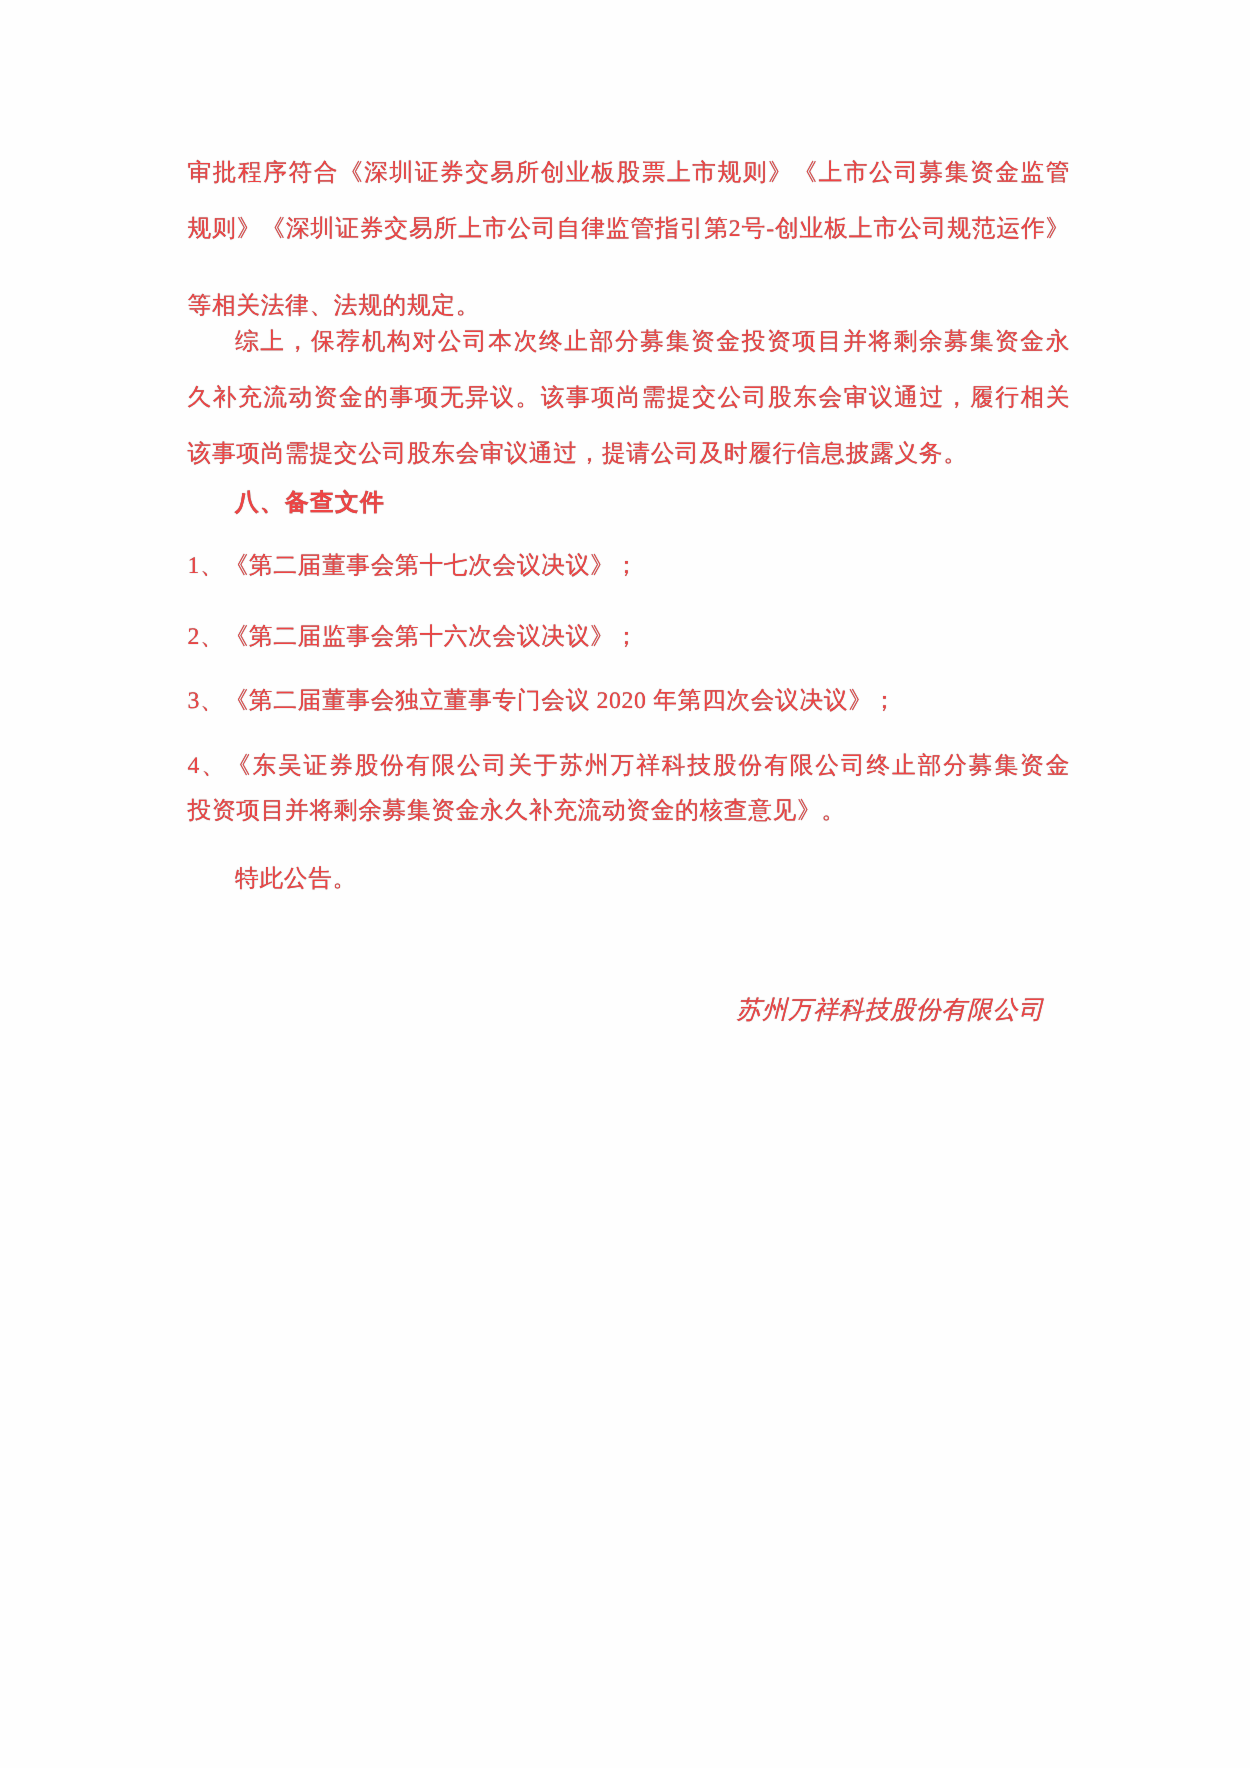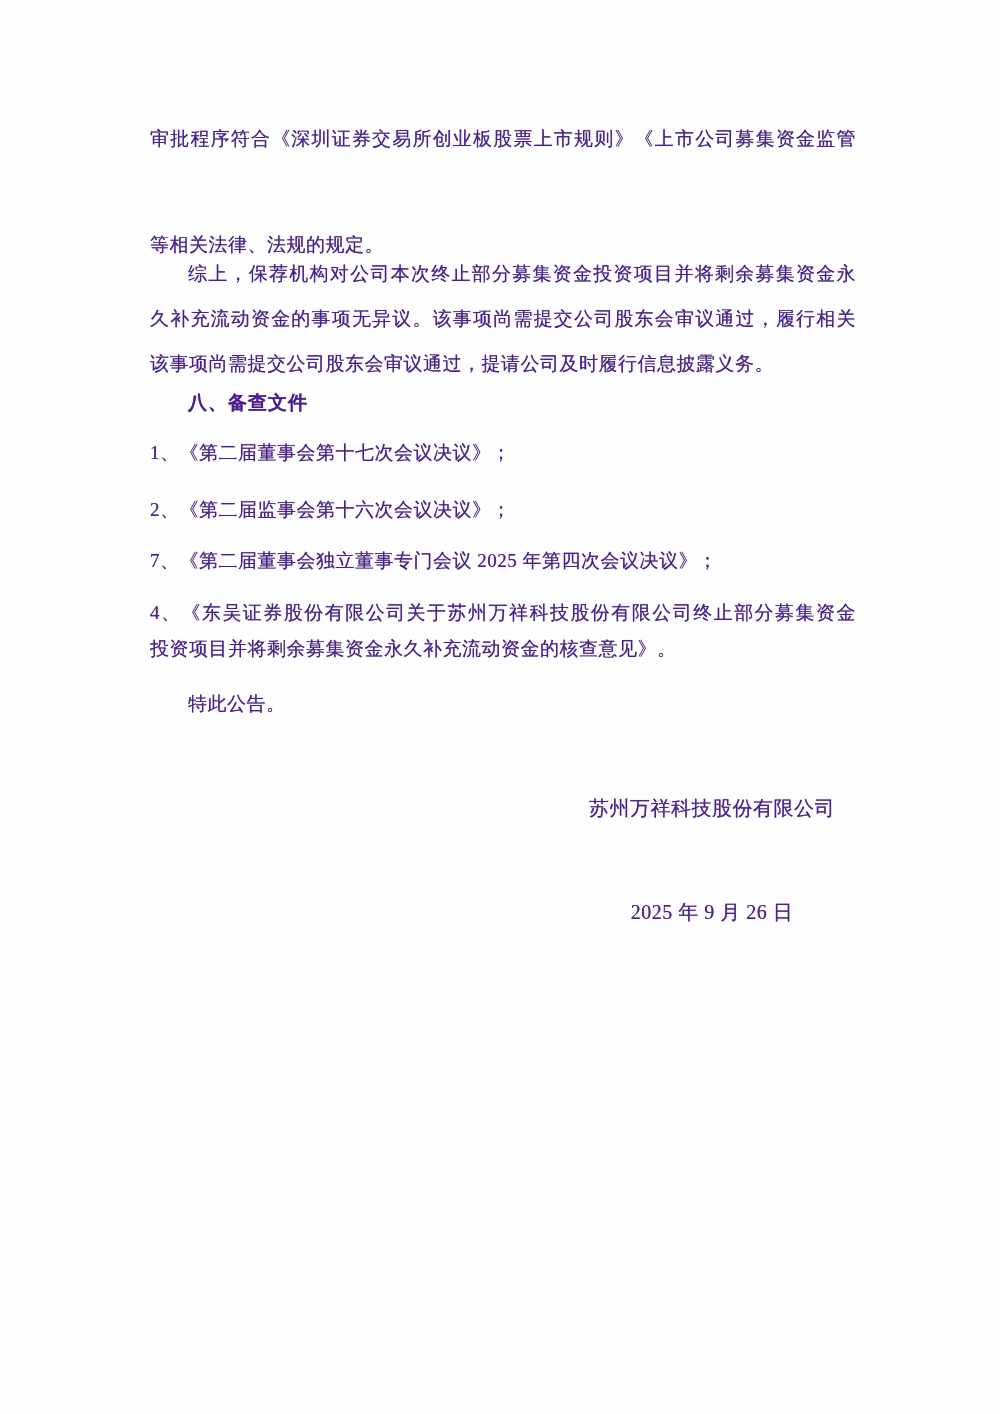--- a/index.html
+++ b/index.html
@@ -9,21 +9,21 @@
     background: #9a9a9a;
   }
   .page {
     position: relative;
     width: 1000px;
     height: 1414px;
     margin: 0 auto;
     background: #fefefe;
     overflow: hidden;
     font-family: "Liberation Serif", "DejaVu Serif", serif;
-    color: #4c1d95;
+    color: #ef4444;
   }
   
   .ln {
     position: absolute;
     left: 150px;
     width: 706px;
     font-size: 19px;
     line-height: 45px;
     height: 45px;
     letter-spacing: 0.5px;
@@ -43,41 +43,42 @@
     position: absolute;
     left: 552px;
     width: 320px;
     text-align: center;
     font-size: 20px;
     line-height: 45px;
     height: 45px;
     letter-spacing: 0.5px;
     text-shadow: 0 0 0.7px rgba(80,80,80,0.85);
     white-space: nowrap;
+    font-style: italic;
   }
   .board-spacing { word-spacing: 0.35em; }
 </style>
 </head>
 <body>
 
 <div class="page">
 
   <div class="ln jl" style="top:116px">审批程序符合《深圳证券交易所创业板股票上市规则》《上市公司募集资金监管</div>
+  <div class="ln jl" style="top:161px">规则》《深圳证券交易所上市公司自律监管指引第2号-创业板上市公司规范运作》</div>
   <div class="ln" style="top:222px">等相关法律、法规的规定。</div>
 
   <div class="ln jl ind" style="top:251px">综上，保荐机构对公司本次终止部分募集资金投资项目并将剩余募集资金永</div>
   <div class="ln jl" style="top:296px">久补充流动资金的事项无异议。该事项尚需提交公司股东会审议通过，履行相关</div>
   <div class="ln" style="top:341px">该事项尚需提交公司股东会审议通过，提请公司及时履行信息披露义务。</div>
 
   <div class="ln bold ind" style="top:380px">八、备查文件</div>
 
   <div class="ln" style="top:430px">1、《第二届董事会第十七次会议决议》；</div>
   <div class="ln" style="top:487px">2、《第二届监事会第十六次会议决议》；</div>
-  <div class="ln" style="top:538px">7、《第二届董事会独立董事专门会议 2025 年第四次会议决议》；</div>
+  <div class="ln" style="top:538px">3、《第二届董事会独立董事专门会议 2020 年第四次会议决议》；</div>
   <div class="ln jl" style="top:590px">4、《东吴证券股份有限公司关于苏州万祥科技股份有限公司终止部分募集资金</div>
   <div class="ln" style="top:626px">投资项目并将剩余募集资金永久补充流动资金的核查意见》。</div>
 
   <div class="ln ind" style="top:681px">特此公告。</div>
 
   <div class="sig" style="top:786px">苏州万祥科技股份有限公司</div>
-  <div class="sig" style="top:890px">2025 年 9 月 26 日</div>
 
 </div>
 
 </body></html>

